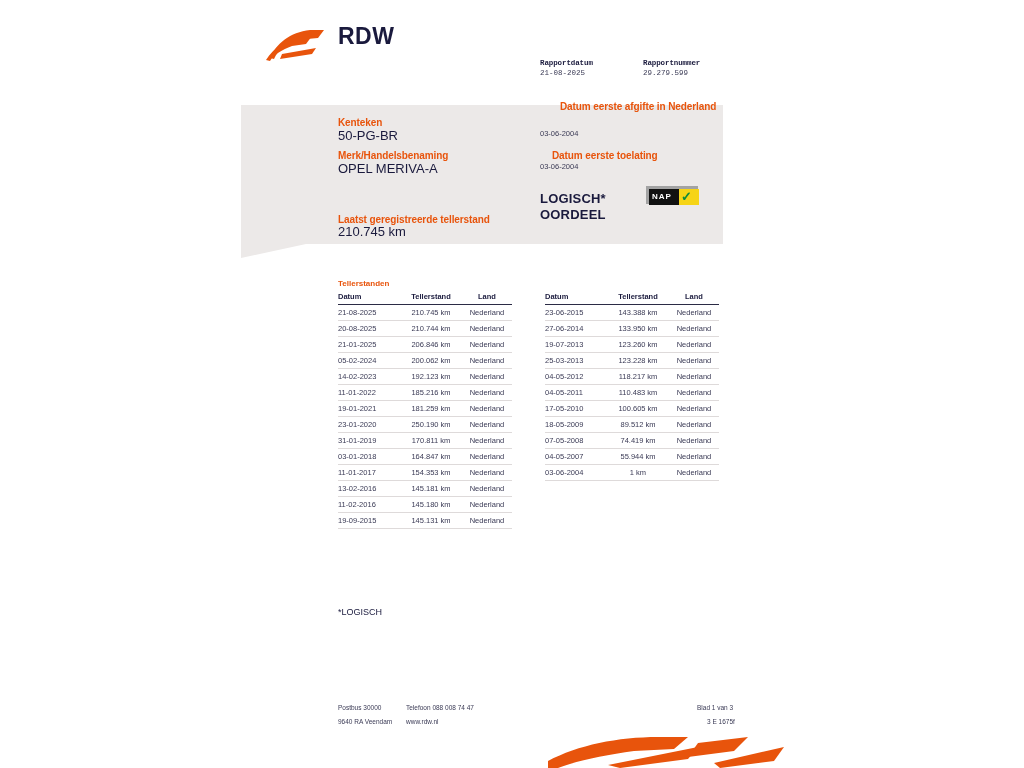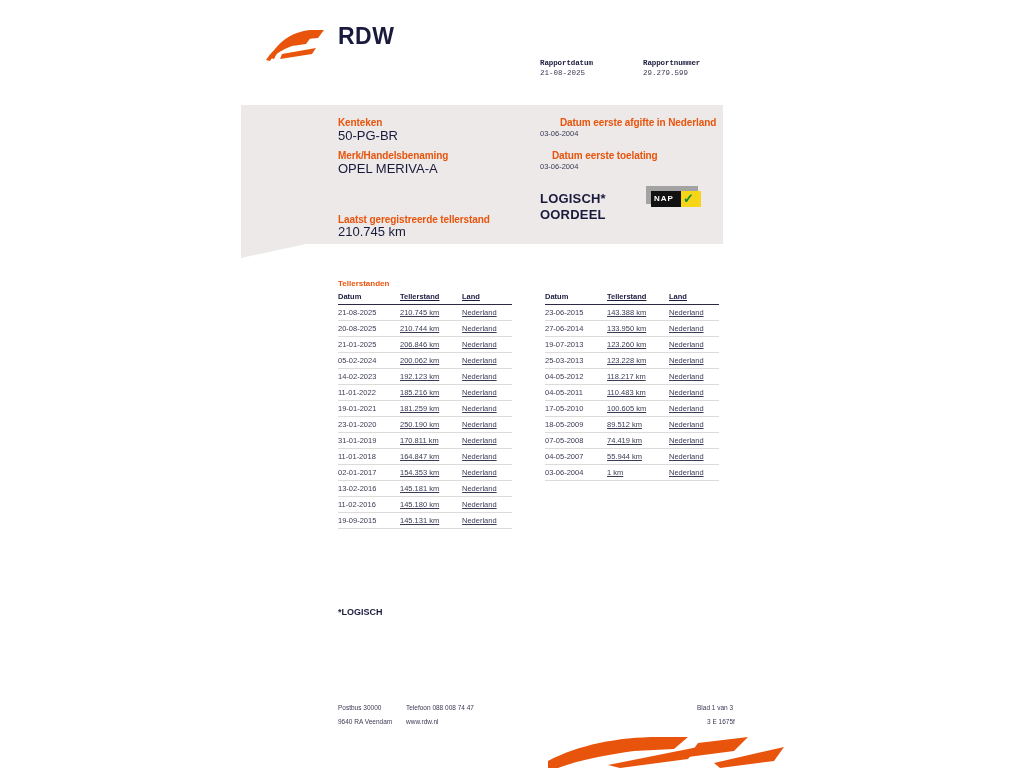--- a/index.html
+++ b/index.html
@@ -101,21 +101,21 @@
     position: absolute;
     font-size: 7.5px;
     color: #3a3a55;
   }
   #kenteken-label { left: 338px; top: 117px; }
   #kenteken-value { left: 338px; top: 128px; }
   #merk-label { left: 338px; top: 150px; }
   #merk-value { left: 338px; top: 161px; }
   #tellerstand-label { left: 338px; top: 214px; }
   #tellerstand-value { left: 338px; top: 224px; }
-  #afgifte-label { left: 540px; top: 117px; padding-left: 20px; }
+  #afgifte-label { left: 540px; top: 101px; padding-left: 20px; }
   #afgifte-value { left: 540px; top: 129px; }
   #toelating-label { left: 540px; top: 150px; margin-left: 12px; }
   #toelating-value { left: 540px; top: 162px; }
 
   .verdict {
     position: absolute;
     left: 540px;
     top: 191px;
     font-size: 13px;
     font-weight: bold;
@@ -124,21 +124,21 @@
     letter-spacing: 0.2px;
   }
   
   .nap {
     position: absolute;
     left: 646px;
     top: 186px;
     width: 52px;
     height: 18px;
     background: #ffffff;
-    border: 5px solid #a3a3a3;
+    border: 3px solid #a3a3a3;
     box-sizing: border-box;
   }
   .nap-black {
     position: absolute;
     left: 0; top: 0;
     width: 30px; height: 16px;
     background: #111111;
   }
   .nap-black span {
     color: #ffffff;
@@ -181,39 +181,39 @@
     color: #3a3a55;
   }
   table.ts th {
     font-size: 7.5px;
     font-weight: bold;
     color: #1a1a3d;
     text-align: left;
     padding: 0 0 3px 0;
     border-bottom: 1px solid #2b2b45;
   }
-  table.ts th.num, table.ts td.num { text-align: left; text-decoration: underline; }
+  table.ts th.num, table.ts td.num { text-align: center; }
   table.ts td {
     padding: 3px 0 3px 0;
     border-bottom: 1px solid #dedada;
     white-space: nowrap;
   }
   .tbl-left { left: 338px; top: 292px; width: 174px; }
   .tbl-right { left: 545px; top: 292px; width: 174px; }
   .col-datum { width: 62px; }
   .col-stand { width: 62px; }
   .col-land  { width: 50px; }
 
   
   .legend-title {
     position: absolute;
     left: 338px;
     top: 607px;
     font-size: 9px;
-    font-weight: bold;
+    font-weight: normal;
     color: #1a1a3d;
     text-align: center;
   }
   .legend-title .star {
     color: #1a1a3d;
     font-size: 9px;
   }
   .legend-text {
     position: absolute;
     left: 338px;
@@ -347,26 +347,26 @@
           <td class="col-datum">23-01-2020</td>
           <td class="col-stand num">250.190 km</td>
           <td class="col-land num">Nederland</td>
         </tr>
         <tr>
           <td class="col-datum">31-01-2019</td>
           <td class="col-stand num">170.811 km</td>
           <td class="col-land num">Nederland</td>
         </tr>
         <tr>
-          <td class="col-datum">11-01-2018</td>
+          <td class="col-datum">03-01-2018</td>
           <td class="col-stand num">164.847 km</td>
           <td class="col-land num">Nederland</td>
         </tr>
         <tr>
-          <td class="col-datum">02-01-2017</td>
+          <td class="col-datum">11-01-2017</td>
           <td class="col-stand num">154.353 km</td>
           <td class="col-land num">Nederland</td>
         </tr>
         <tr>
           <td class="col-datum">13-02-2016</td>
           <td class="col-stand num">145.181 km</td>
           <td class="col-land num">Nederland</td>
         </tr>
         <tr>
           <td class="col-datum">11-02-2016</td>

